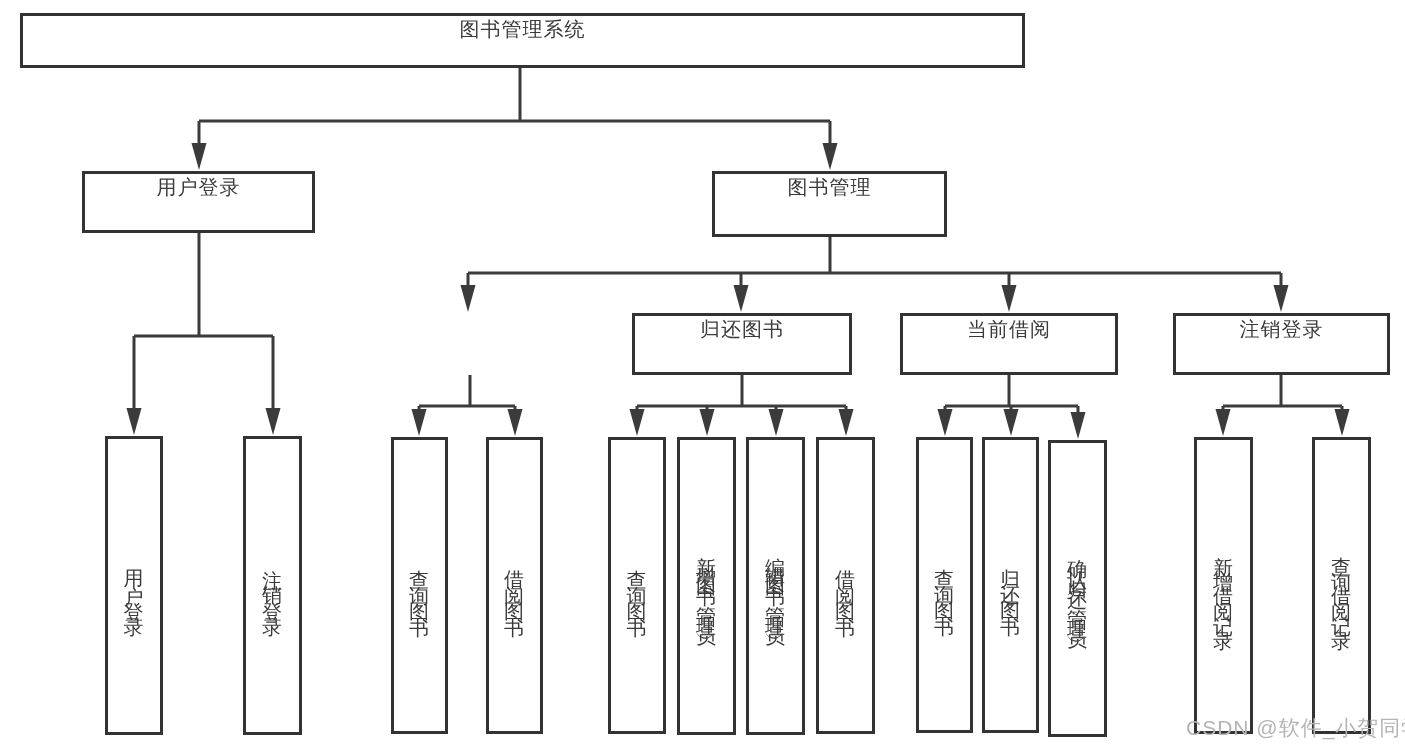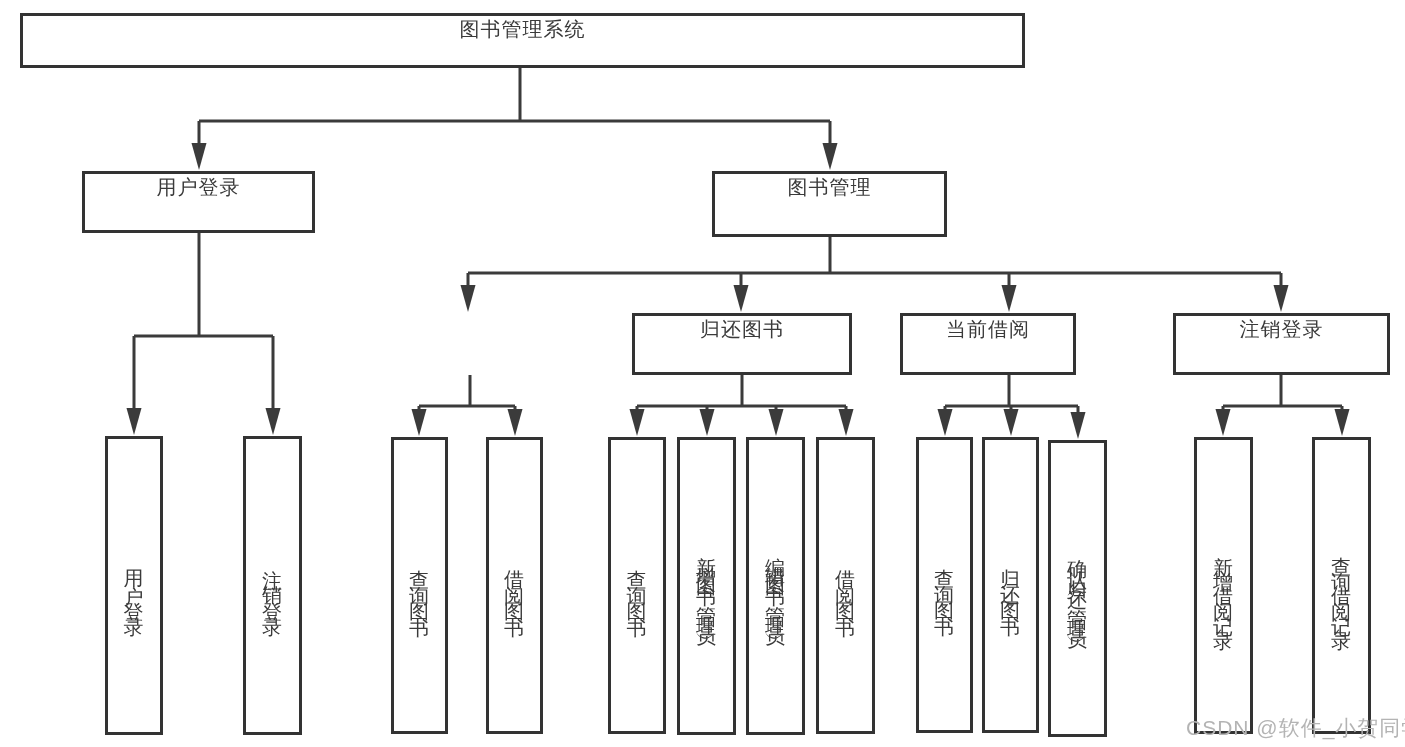--- a/index.html
+++ b/index.html
@@ -118,21 +118,21 @@
   <div class="node" style="left:82px;top:171px;width:233px;height:62px">
     <span>用户登录</span>
   </div>
   <div class="node" style="left:712px;top:171px;width:235px;height:66px">
     <span>图书管理</span>
   </div>
 
   <div class="node" style="left:632px;top:313px;width:220px;height:62px">
     <span>归还图书</span>
   </div>
-  <div class="node" style="left:900px;top:313px;width:176px;height:62px">
+  <div class="node" style="left:900px;top:313px;width:218px;height:62px">
     <span>当前借阅</span>
   </div>
   <div class="node" style="left:1173px;top:313px;width:217px;height:62px">
     <span>注销登录</span>
   </div>
 
   <div class="vnode" style="left:105px;top:436px;width:58px;height:299px">
     <span class="vtext sp4">用户登录</span>
   </div>
   <div class="vnode" style="left:243px;top:436px;width:59px;height:299px">

